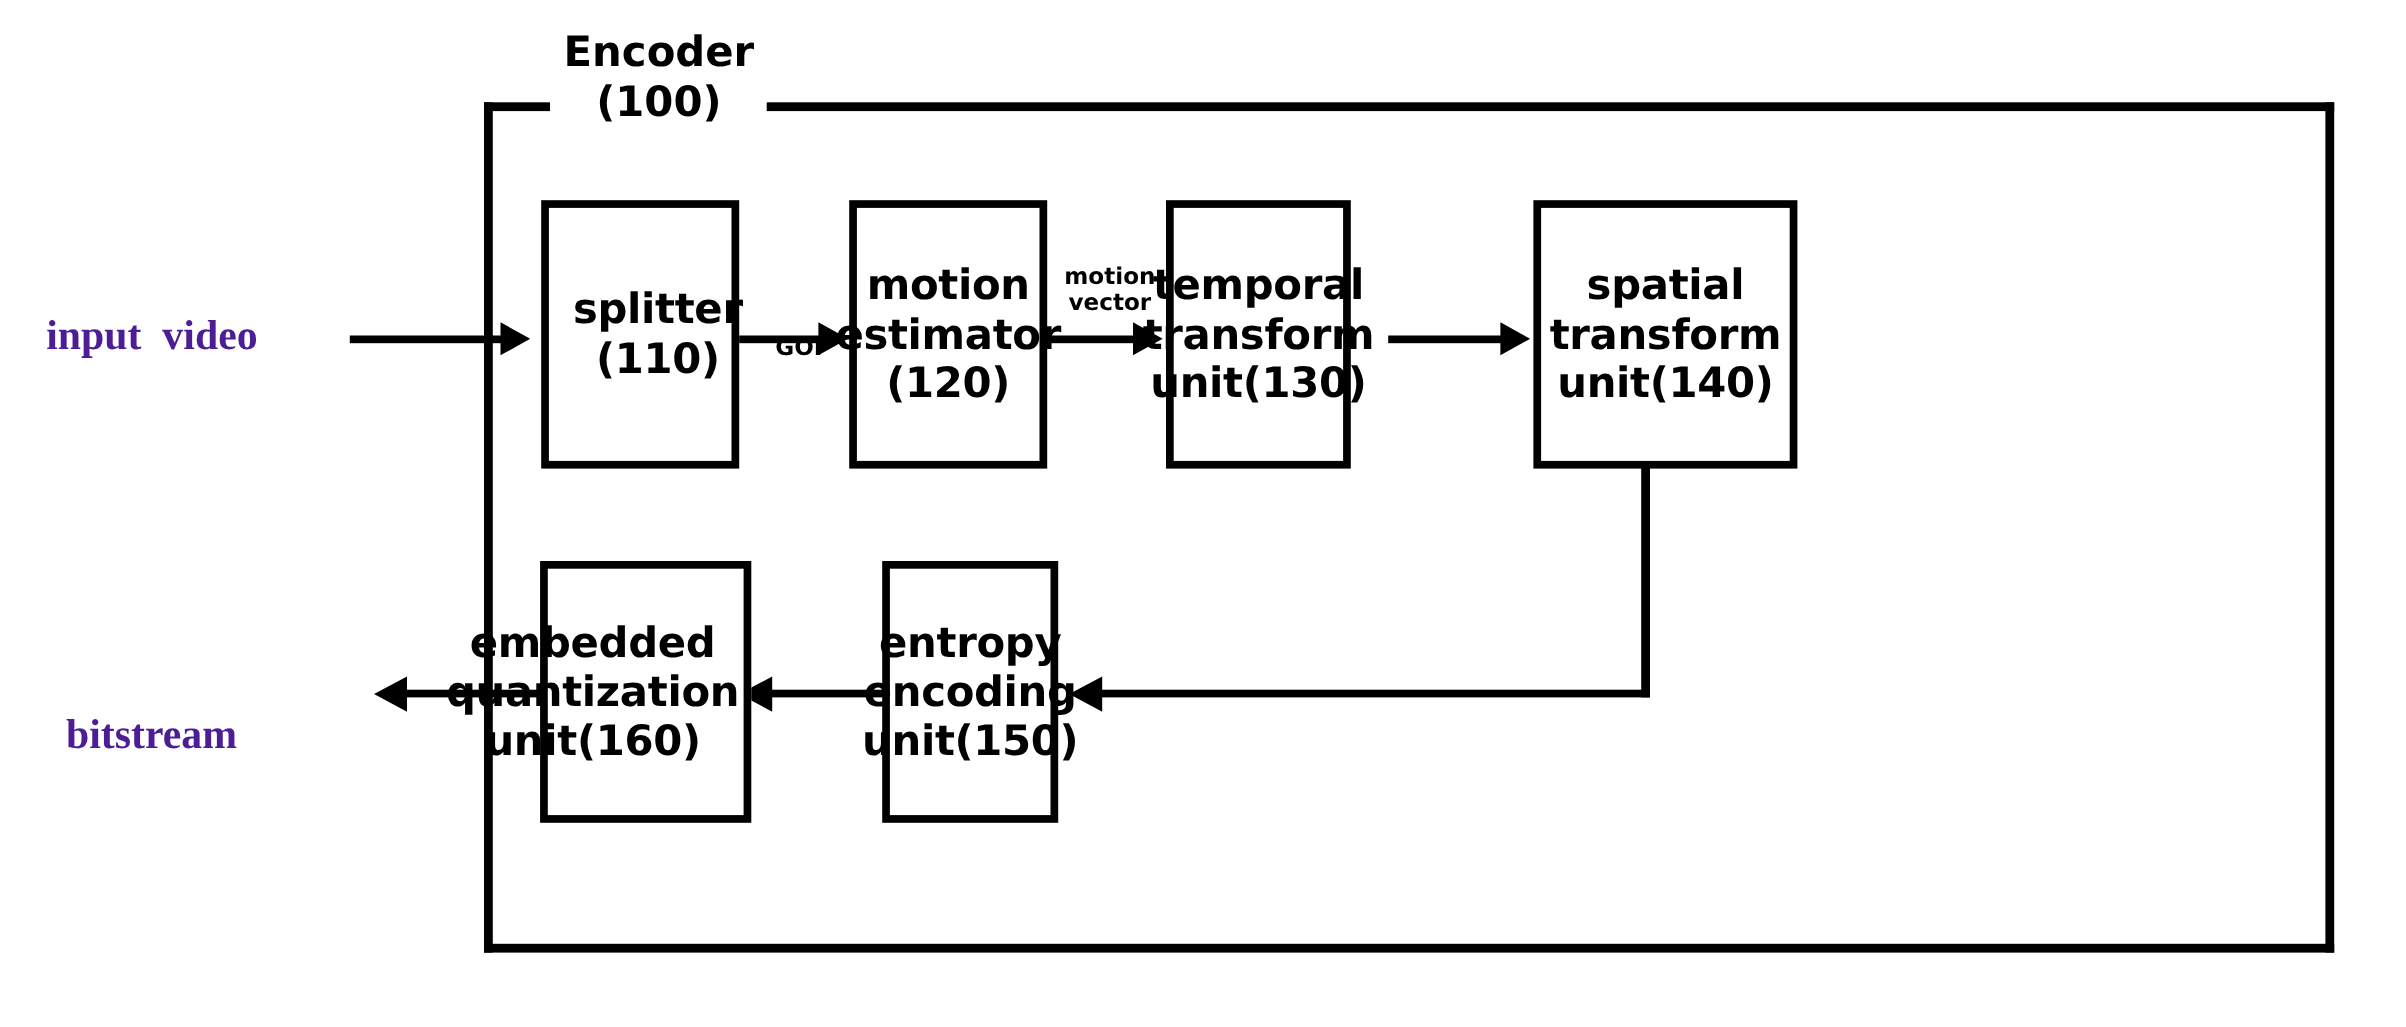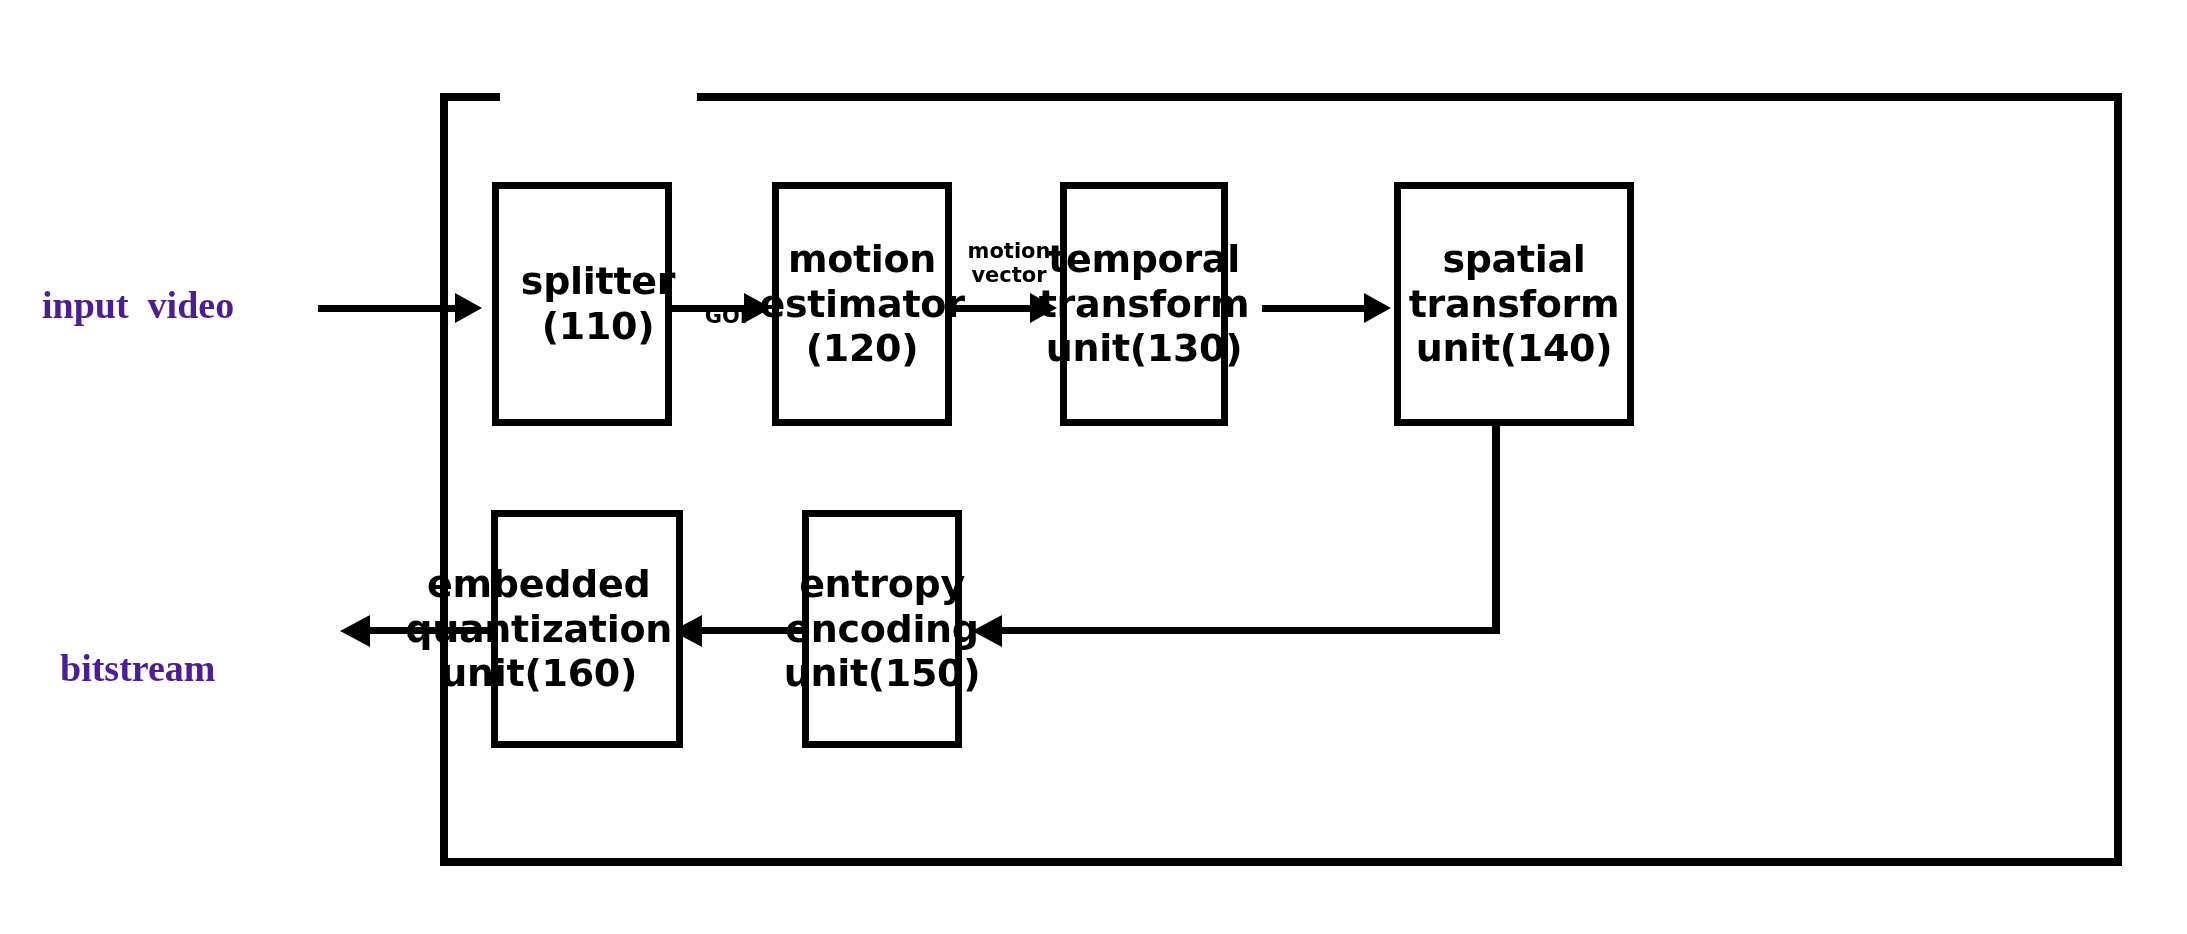--- a/index.html
+++ b/index.html
@@ -110,20 +110,22 @@
 <body>
 
 <div id="canvas">
 
   <div class="enclosure-seg" style="left:440px; top:93px; width:60px; height:8px;"></div>
   <div class="enclosure-seg" style="left:697px; top:93px; width:1425px; height:8px;"></div>
   <div class="enclosure-seg" style="left:440px;  top:93px;  width:8px;  height:773px;"></div>
   <div class="enclosure-seg" style="left:2114px; top:93px;  width:8px;  height:773px;"></div>
   <div class="enclosure-seg" style="left:440px;  top:858px; width:1682px; height:8px;"></div>
 
+  <div class="enclosure-title" style="left:503px; top:25px; width:192px;">Encoder
+(100)</div>
 
   <div class="io-label" style="left:42px; top:285px;">input  video</div>
   <div class="hline" style="left:318px; top:305px; width:140px;"></div>
   <div class="arrow-right" style="left:455px; top:293px;"></div>
 
   <div class="unit-box" style="left:492px; top:182px; width:180px; height:244px;padding-left:32px;">
     <div class="unit-label">splitter
 (110)</div>
   </div>
 

